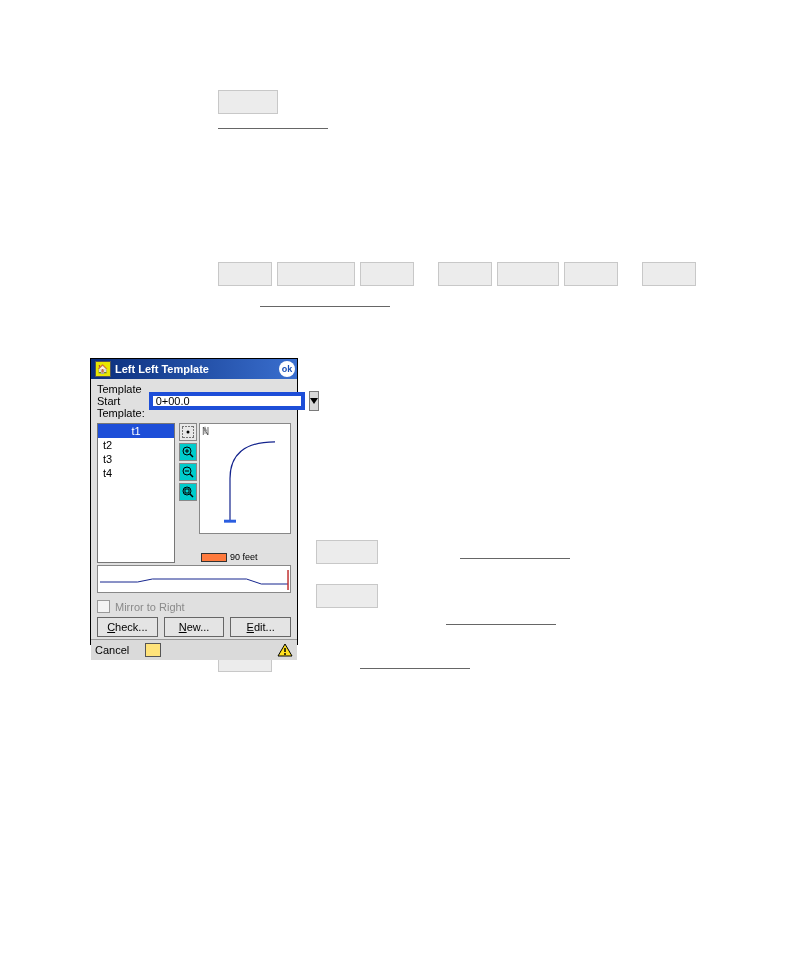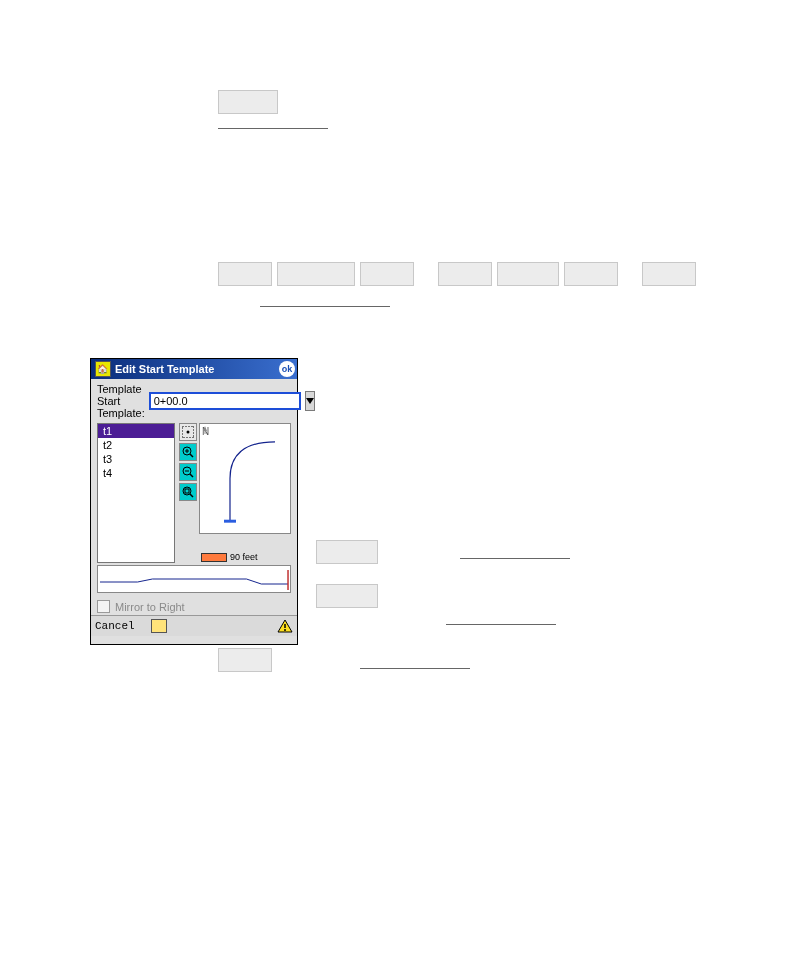--- a/index.html
+++ b/index.html
@@ -87,21 +87,21 @@
     gap: 4px;
   }
   .form-label {
     width: 74px;
     line-height: 12px;
   }
   .station-input {
     flex: 1;
     height: 18px;
     background: #fff;
-    border: 2px solid #1d4ed8;
+    border: 4px solid #1d4ed8;
     color: #000;
     padding: 0 3px;
     box-sizing: border-box;
     font-size: 11px;
   }
   .dropdown-btn {
     width: 18px;
     height: 18px;
     background: #d8d8d8;
     border: 1px solid #7a7a7a;
@@ -126,22 +126,23 @@
     box-sizing: border-box;
     overflow: hidden;
   }
   .listbox .item {
     padding: 1px 5px;
     font-size: 11px;
     text-align: left;
     cursor: pointer;
   }
   .listbox .item.selected {
-    background: #4c1d95;
+    background: #1d4ed8;
     color: #fff;
+    text-align: center;
   }
 
   .preview-col {
     flex: 1;
     display: flex;
     flex-direction: column;
     gap: 2px;
   }
   .preview-top {
     display: flex;
@@ -260,21 +261,20 @@
     align-items: center;
     padding: 0 4px;
     position: relative;
   }
   .bottom-bar .cancel {
     font-size: 11px;
     cursor: pointer;
     display:flex;
     align-items:center;
     gap:16px;
-    font-family:Liberation Mono, monospace;
   }
   .bottom-bar .kb-icon {
     width: 14px;
     height: 12px;
     background: #ffe37a;
     border: 1px solid #555;
   }
   .bottom-bar .warn-icon {
     position: absolute;
     right: 4px;
@@ -308,21 +308,21 @@
   <div class="ghost-btn" style="left:316px; top:584px; width:62px; height:24px;"></div>
   <div class="ghost-line" style="left:446px; top:624px; width:110px;"></div>
 
   <div class="ghost-btn" style="left:218px; top:648px; width:54px; height:24px;"></div>
   <div class="ghost-line" style="left:360px; top:668px; width:110px;"></div>
 
   <div class="dialog">
 
     <div class="titlebar">
       <span class="app-icon">🏠</span>
-      <span>Edit Start Template</span>
+      <span>Left Left Template</span>
       <span class="ok-btn">ok</span>
     </div>
 
     <div class="form-row">
       <div class="form-label">
         <span>Template Start</span><br>
         <span>Template:</span>
       </div>
       <input class="station-input" type="text" value="0+00.0" style="">
       <div class="dropdown-btn">
@@ -394,20 +394,31 @@
         <polyline points="2,16 40,16 55,13 150,13 165,18 192,18" fill="none" stroke="#13238d" stroke-width="1"></polyline>
         <line x1="192" y1="4" x2="192" y2="24" stroke="#c03030" stroke-width="1.5"></line>
       </svg>
     </div>
 
     <div class="mirror-row">
       <div class="checkbox"></div>
       <span>Mirror to Right</span>
     </div>
 
+    <div class="btn-row">
+      <div class="dlg-btn">
+        <span><span class="ul">C</span><span>heck...</span></span>
+      </div>
+      <div class="dlg-btn">
+        <span><span class="ul">N</span><span>ew...</span></span>
+      </div>
+      <div class="dlg-btn">
+        <span><span class="ul">E</span><span>dit...</span></span>
+      </div>
+    </div>
 
     <div class="bottom-bar">
       <span class="cancel">
         <span>Cancel</span>
         <span class="kb-icon"></span>
       </span>
       <span class="warn-icon">
         <svg viewBox="0 0 16 14">
           <polygon points="8,1 15,13 1,13" fill="#ffe020" stroke="#000" stroke-width="1"></polygon>
           <line x1="8" y1="5" x2="8" y2="9" stroke="#000" stroke-width="1.5"></line>

